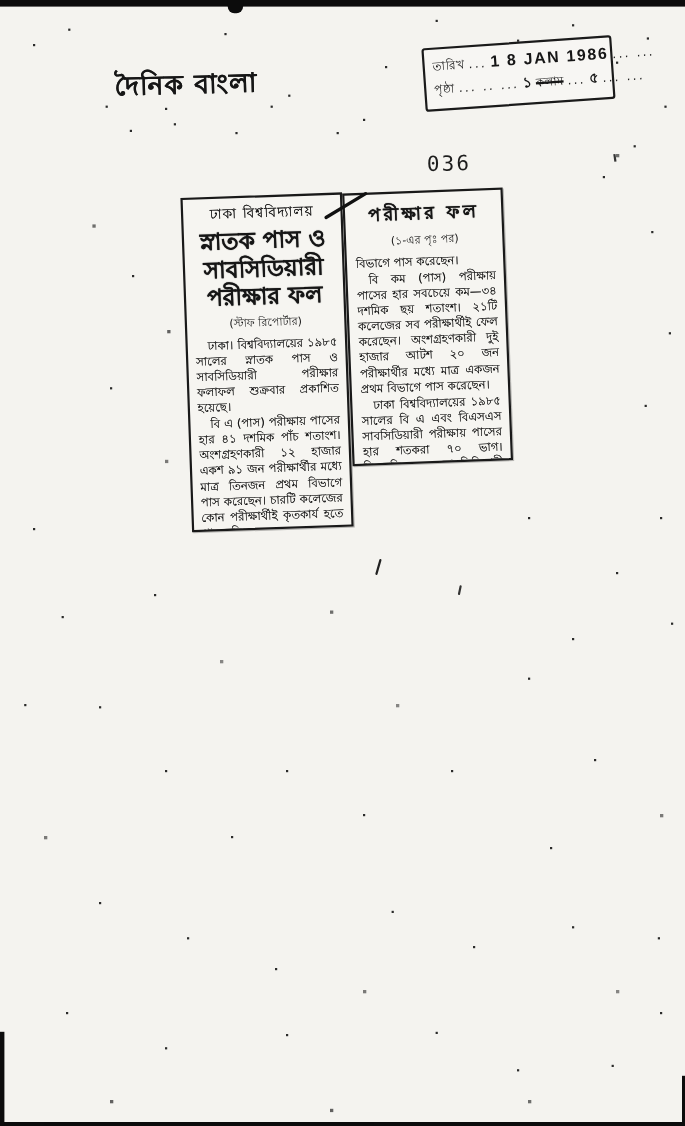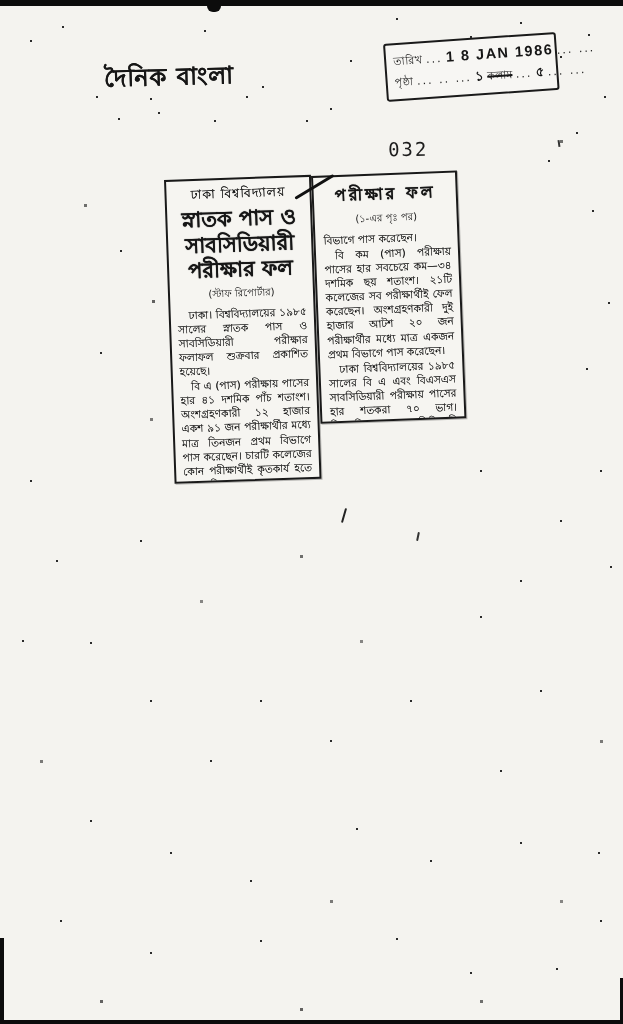--- a/index.html
+++ b/index.html
@@ -201,21 +201,21 @@
       <span class="st-label">পৃষ্ঠা</span>
       <span class="st-dots">...  ..  ...</span>
       <span class="st-num">১</span>
       <span class="st-strike">কলাম</span>
       <span class="st-dots">...</span>
       <span class="st-num">৫</span>
       <span class="st-dots">...  ...</span>
     </div>
   </div>
 
-  <div class="docnum">032</div>
+  <div class="docnum">036</div>
 
   <article class="clip clip-left">
     <div class="kicker">ঢাকা বিশ্ববিদ্যালয়</div>
     <h1 class="headline">
       <span>স্নাতক পাস ও</span>
       <span>সাবসিডিয়ারী</span>
       <span>পরীক্ষার ফল</span>
     </h1>
     <div class="byline">(স্টাফ রিপোর্টার)</div>
     <p class="para">ঢাকা। বিশ্ববিদ্যালয়ের ১৯৮৫ সালের স্নাতক পাস ও সাবসিডিয়ারী পরীক্ষার ফলাফল শুক্রবার প্রকাশিত হয়েছে।</p>

